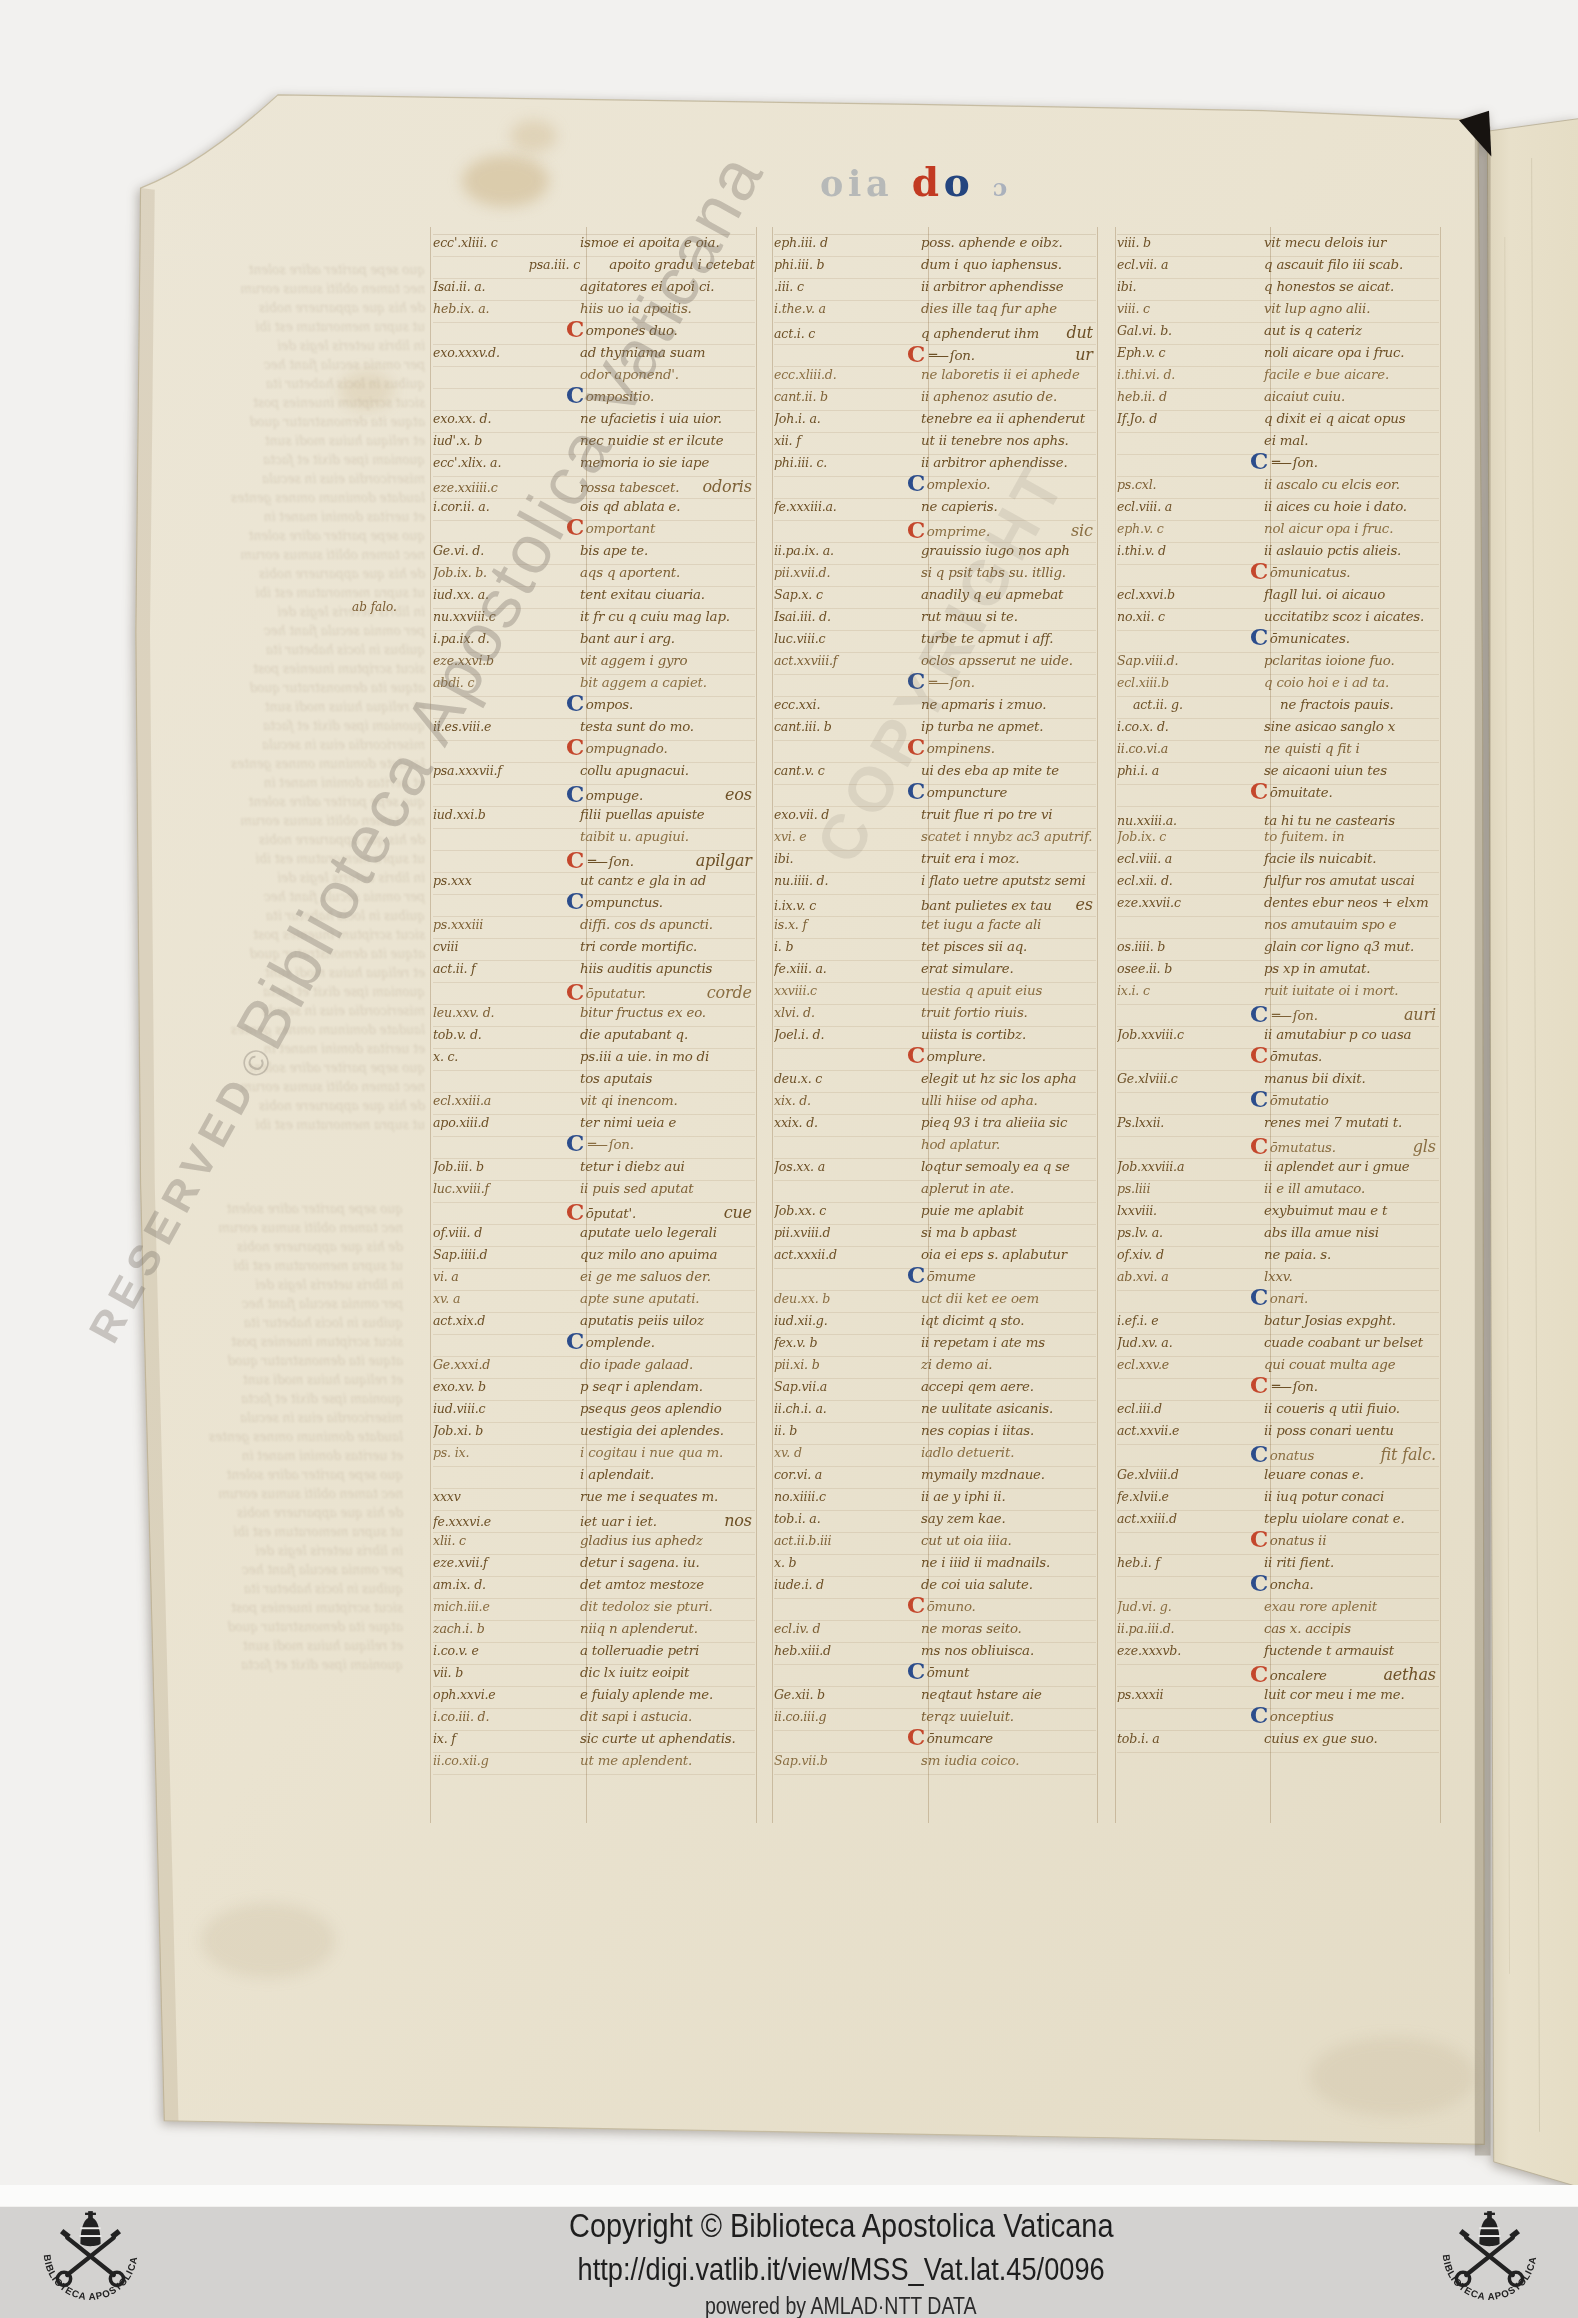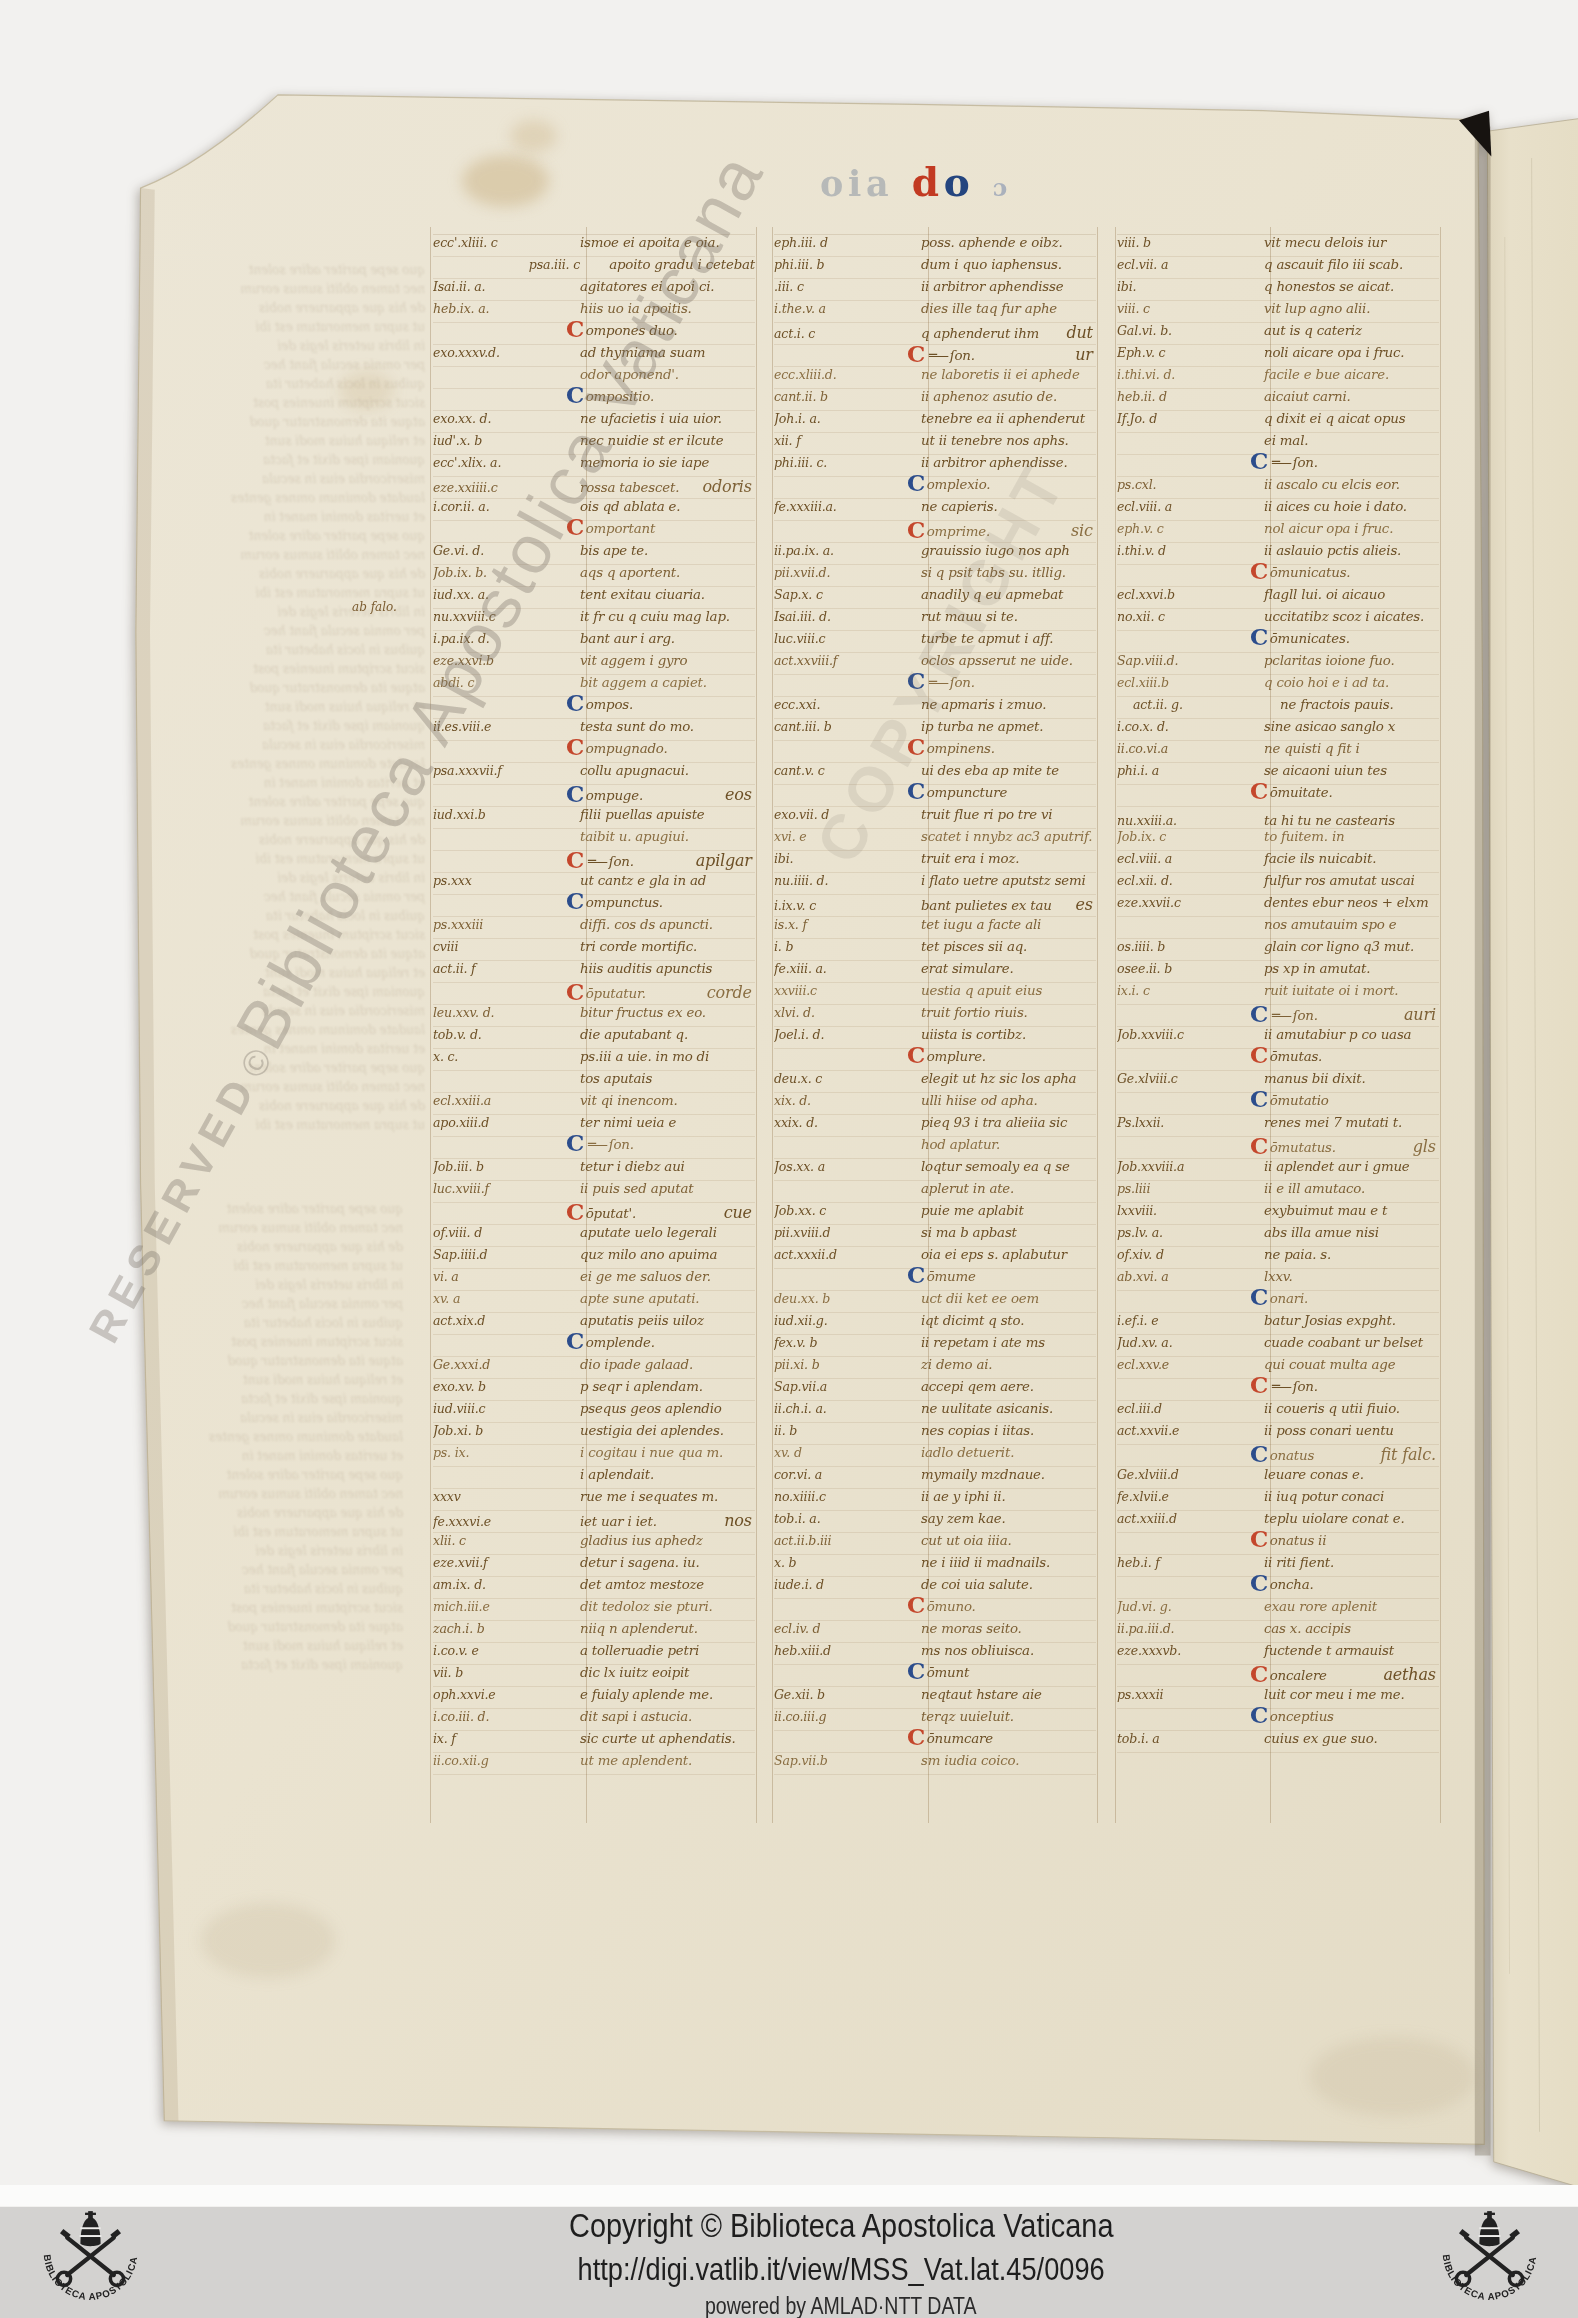--- a/index.html
+++ b/index.html
@@ -805,21 +805,21 @@
         <div class="mline" style="height: 21px;">
           <span class="mref">Eph.v. c</span>
           <span class="mtext">noli aicare opa i fruc.</span>
         </div>
         <div class="mline" style="height: 21px;">
           <span class="mref">i.thi.vi. d.</span>
           <span class="mtext">facile e bue aicare.</span>
         </div>
         <div class="mline" style="height: 21px;">
           <span class="mref">heb.ii. d</span>
-          <span class="mtext">aicaiut carni.</span>
+          <span class="mtext">aicaiut cuiu.</span>
         </div>
         <div class="mline" style="height: 21px;">
           <span class="mref">If.Jo. d</span>
           <span class="mtext">q dixit ei q aicat opus</span>
         </div>
         <div class="mline" style="height: 21px;">
           <span class="mref"></span>
           <span class="mtext">ei mal.</span>
         </div>
         <div class="mline hrow" style="height: 21px;">

